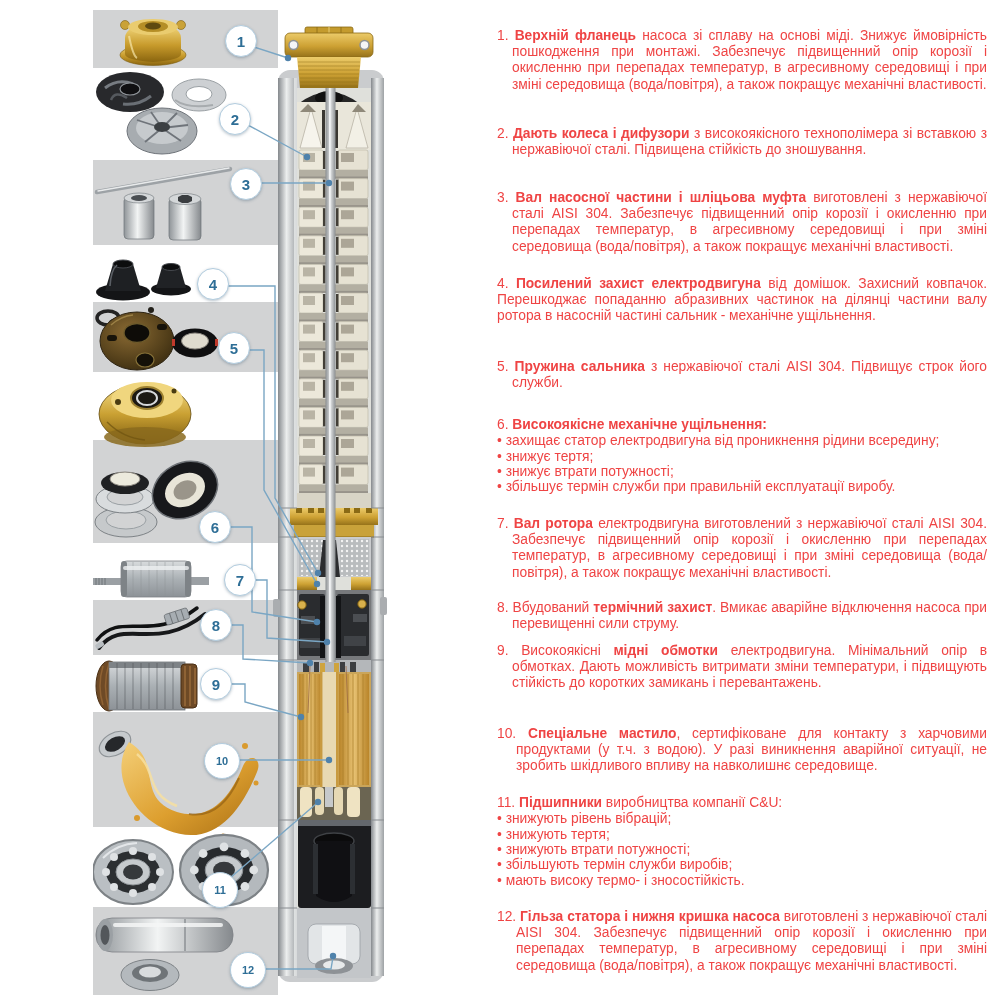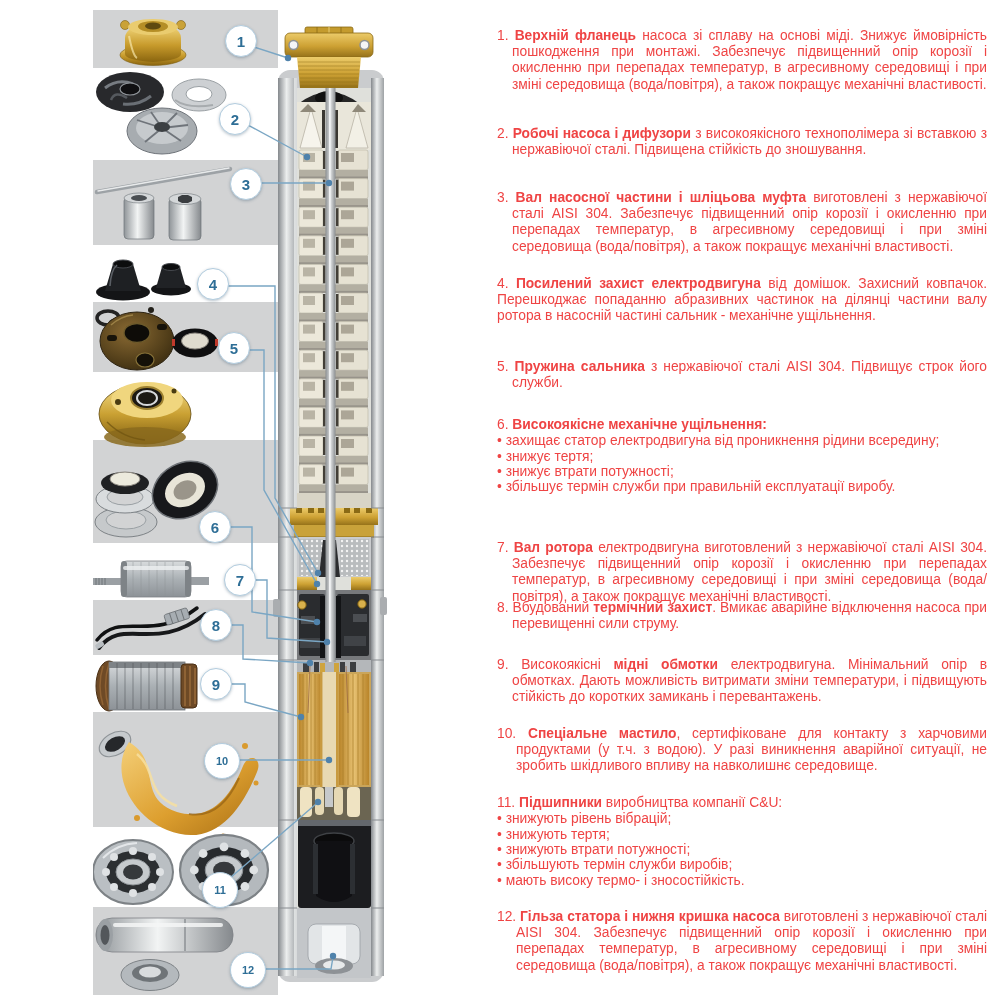--- a/index.html
+++ b/index.html
@@ -556,45 +556,45 @@
     </div>
   <div class="callout s2" style="left:230px; top:952px;">
       <span>12</span>
     </div>
 
   <div class="textcol" id="textcol">
       <div class="item" style="top: 28px;">
         <div class="para" style="padding-left: 15px; text-indent: -15px;"><span>1. </span><b>Верхній фланець</b><span> насоса зі сплаву на основі міді. Знижує ймовірність пошкодження при монтажі. Забезпечує підвищенний опір корозії і окисленню при перепадах температур, в агресивному середовищі і при зміні середовища (вода/повітря), а також покращує механічні властивості.</span></div>
       </div>
       <div class="item" style="top: 126px;">
-        <div class="para" style="padding-left: 15px; text-indent: -15px;"><span>2. </span><b>Робочі насоса і дифузори</b><span> з високоякісного технополімера зі вставкою з нержавіючої сталі. Підвищена стійкість до зношування.</span></div>
+        <div class="para" style="padding-left: 15px; text-indent: -15px;"><span>2. </span><b>Дають колеса і дифузори</b><span> з високоякісного технополімера зі вставкою з нержавіючої сталі. Підвищена стійкість до зношування.</span></div>
       </div>
       <div class="item" style="top: 190px;">
         <div class="para" style="padding-left: 15px; text-indent: -15px;"><span>3. </span><b>Вал насосної частини і шліцьова муфта</b><span> виготовлені з нержавіючої сталі AISI 304. Забезпечує підвищенний опір корозії і окисленню при перепадах температур, в агресивному середовищі і при зміні середовища (вода/повітря), а також покращує механічні властивості.</span></div>
       </div>
       <div class="item" style="top: 276px;">
         <div class="para"><span>4. </span><b>Посилений захист електродвигуна</b><span> від домішок. Захисний ковпачок. Перешкоджає попаданню абразивних частинок на ділянці частини валу ротора в насосній частині сальник - механічне ущільнення.</span></div>
       </div>
       <div class="item" style="top: 359px;">
         <div class="para" style="padding-left: 15px; text-indent: -15px;"><span>5. </span><b>Пружина сальника</b><span> з нержавіючої сталі AISI 304. Підвищує строк його служби.</span></div>
       </div>
       <div class="item" style="top: 417px;">
         <div class="para"><span>6. </span><b>Високоякісне механічне ущільнення:</b></div>
         <div class="bullet">• захищає статор електродвигуна від проникнення рідини всередину;</div>
         <div class="bullet">• знижує тертя;</div>
         <div class="bullet">• знижує втрати потужності;</div>
         <div class="bullet">• збільшує термін служби при правильній експлуатації виробу.</div>
       </div>
-      <div class="item" style="top: 516px; margin-top: 24px;">
+      <div class="item" style="top: 516px;">
         <div class="para" style="padding-left: 15px; text-indent: -15px;"><span>7. </span><b>Вал ротора</b><span> електродвигуна виготовлений з нержавіючої сталі AISI 304. Забезпечує підвищенний опір корозії і окисленню при перепадах температур, в агресивному середовищі і при зміні середовища (вода/повітря), а також покращує механічні властивості.</span></div>
       </div>
       <div class="item" style="top: 600px;">
         <div class="para" style="padding-left: 15px; text-indent: -15px;"><span>8. </span><span>Вбудований </span><b>термічний захист</b><span>. Вмикає аварійне відключення насоса при перевищенні сили струму.</span></div>
       </div>
-      <div class="item" style="top: 657px;">
+      <div class="item" style="top: 643px;">
         <div class="para" style="padding-left: 15px; text-indent: -15px;"><span>9. </span><span>Високоякісні </span><b>мідні обмотки</b><span> електродвигуна. Мінімальний опір в обмотках. Дають можливість витримати зміни температури, і підвищують стійкість до коротких замикань і перевантажень.</span></div>
       </div>
       <div class="item" style="top: 726px;">
         <div class="para" style="padding-left: 19px; text-indent: -19px;"><span>10. </span><b>Спеціальне мастило</b><span>, сертифіковане для контакту з харчовими продуктами (у т.ч. з водою). У разі виникнення аварійної ситуації, не зробить шкідливого впливу на навколишнє середовище.</span></div>
       </div>
       <div class="item" style="top: 795px;">
         <div class="para"><span>11. </span><b>Підшипники</b><span> виробництва компанії C&amp;U:</span></div>
         <div class="bullet">• знижують рівень вібрацій;</div>
         <div class="bullet">• знижують тертя;</div>
         <div class="bullet">• знижують втрати потужності;</div>

